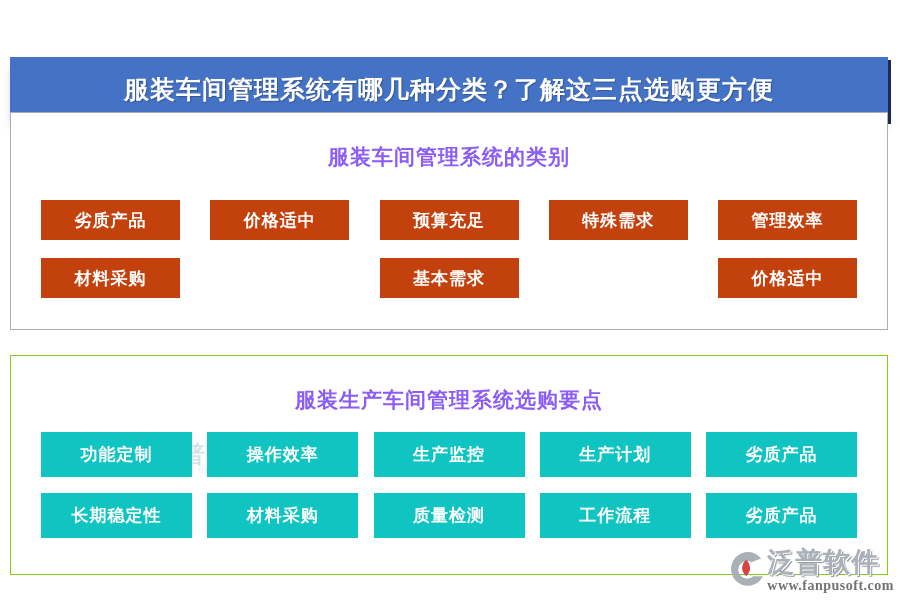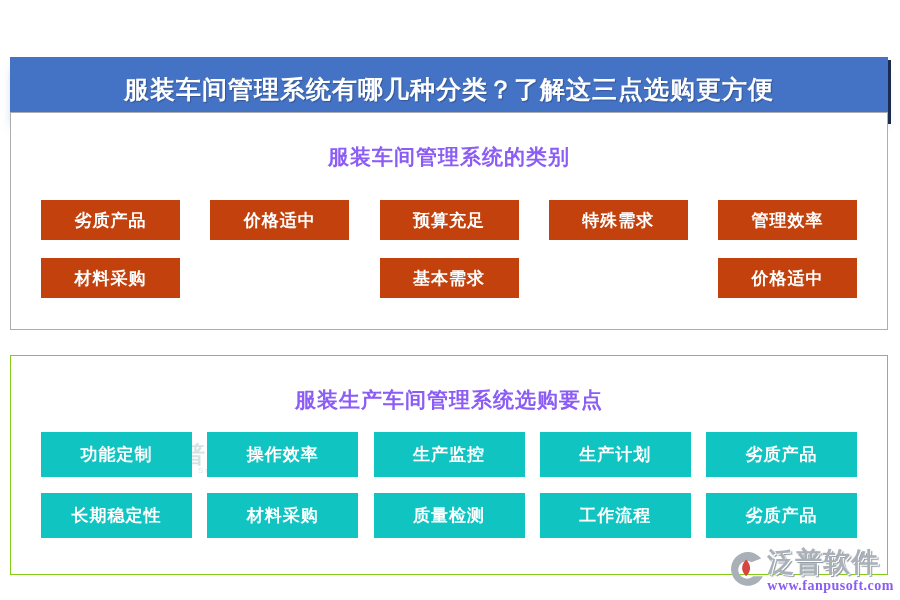--- a/index.html
+++ b/index.html
@@ -58,21 +58,21 @@
     position:absolute;right:6px;bottom:6px;z-index:5;
     display:flex;align-items:flex-start;background:transparent;
   }
   .brand-icon{width:38px;height:46px;margin-right:1px;}
   .brand-name{
     font-size:27px;font-weight:bold;color:#a9b0b8;line-height:29px;letter-spacing:1px;
     text-shadow:1px 1px 0 #ffffff,2px 2px 1px #8d949c;
   }
   .brand-url{
     font-family:"Liberation Serif","DejaVu Serif",serif;
-    font-size:14px;color:#8b5cf6;font-weight:bold;letter-spacing:.5px;margin-top:1px;
+    font-size:14px;color:#737373;font-weight:bold;letter-spacing:.5px;margin-top:1px;
   }
 </style>
 </head>
 <body>
 
 <div class="banner">
   <span class="banner-title">服装车间管理系统有哪几种分类？了解这三点选购更方便</span>
 </div>
 
 <div class="section section-1">

